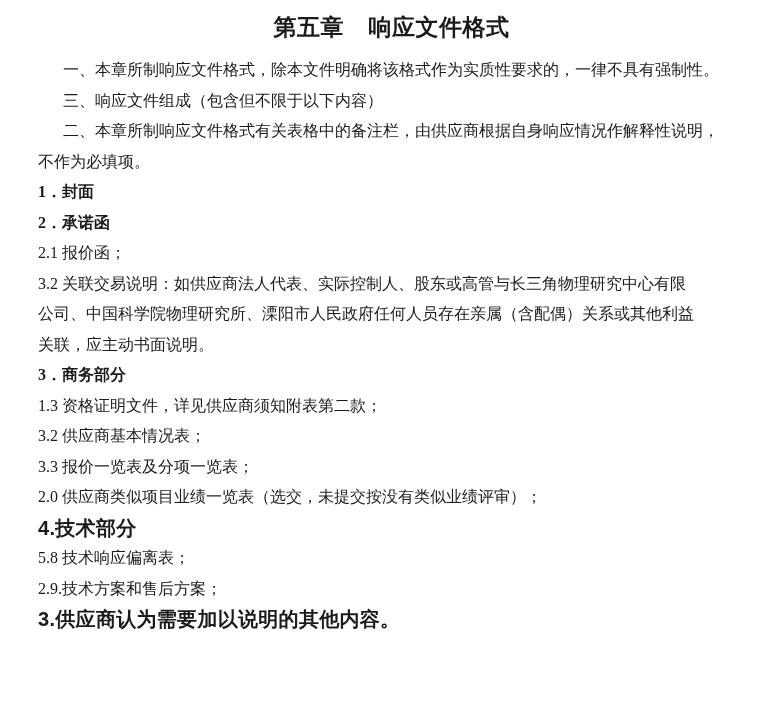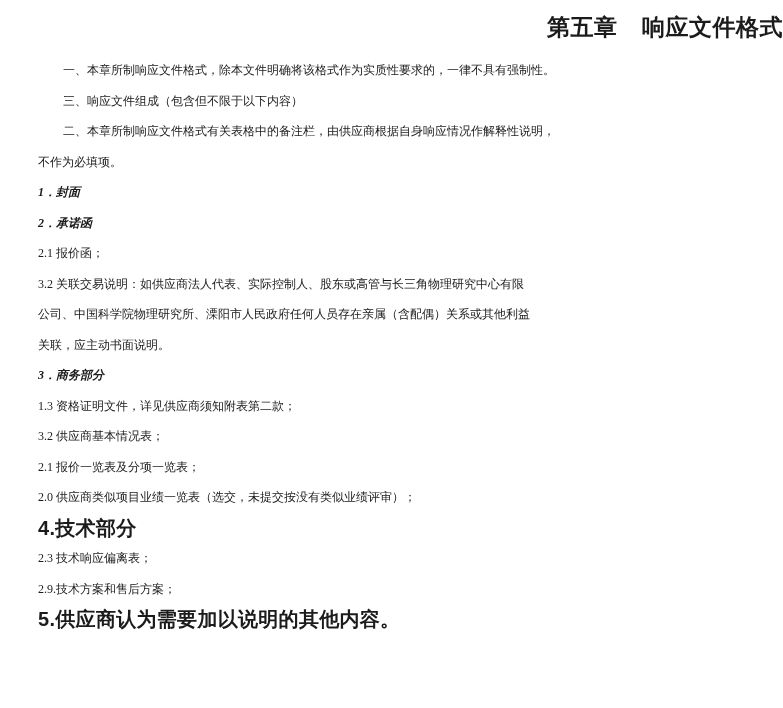--- a/index.html
+++ b/index.html
@@ -15,43 +15,42 @@
     background: #ffffff;
     color: #1b1b1b;
     padding: 8px 12px 0 38px;
     overflow: hidden;
     font-family: "Liberation Serif", "DejaVu Serif", serif;
   }
   .doc-title {
     font-size: 23px;
     font-weight: 700;
     line-height: 36px;
-    text-align: right;
+    text-align: center;
     white-space: pre;
     word-spacing: 6px;
     letter-spacing: 0.5px;
     
     margin: 2px -12px 0 -38px;
   }
   .doc-body {
     margin-top: 9px;
   }
   .para {
     margin: 0;
-    font-size: 12px;
+    font-size: 16px;
     line-height: 30.5px;
     white-space: pre-wrap;
     font-family: "Liberation Serif", "DejaVu Serif", serif;
   }
   .para.indent {
     text-indent: 25px;
   }
   .para.bold-serif {
     font-weight: 700;
-    font-style: italic;
   }
   .para.bold-heavy {
     font-weight: 700;
     font-size: 20px;
     font-family: "Liberation Sans", "DejaVu Sans", sans-serif;
     letter-spacing: 0.3px;
   }
 </style>
 </head>
 <body>
@@ -65,20 +64,20 @@
 不作为必填项。</p>
       <p class="para bold-serif">1．封面</p>
       <p class="para bold-serif">2．承诺函</p>
       <p class="para normal">2.1 报价函；</p>
       <p class="para normal">3.2 关联交易说明：如供应商法人代表、实际控制人、股东或高管与长三角物理研究中心有限
 公司、中国科学院物理研究所、溧阳市人民政府任何人员存在亲属（含配偶）关系或其他利益
 关联，应主动书面说明。</p>
       <p class="para bold-serif">3．商务部分</p>
       <p class="para normal">1.3 资格证明文件，详见供应商须知附表第二款；</p>
       <p class="para normal">3.2 供应商基本情况表；</p>
-      <p class="para normal">2.1 报价一览表及分项一览表；</p>
+      <p class="para normal">3.3 报价一览表及分项一览表；</p>
       <p class="para normal">2.0 供应商类似项目业绩一览表（选交，未提交按没有类似业绩评审）；</p>
       <p class="para bold-heavy">4.技术部分</p>
-      <p class="para normal">2.3 技术响应偏离表；</p>
+      <p class="para normal">5.8 技术响应偏离表；</p>
       <p class="para normal">2.9.技术方案和售后方案；</p>
-      <p class="para bold-heavy">5.供应商认为需要加以说明的其他内容。</p>
+      <p class="para bold-heavy">3.供应商认为需要加以说明的其他内容。</p>
     </div>
 </div>
 
 </body></html>

